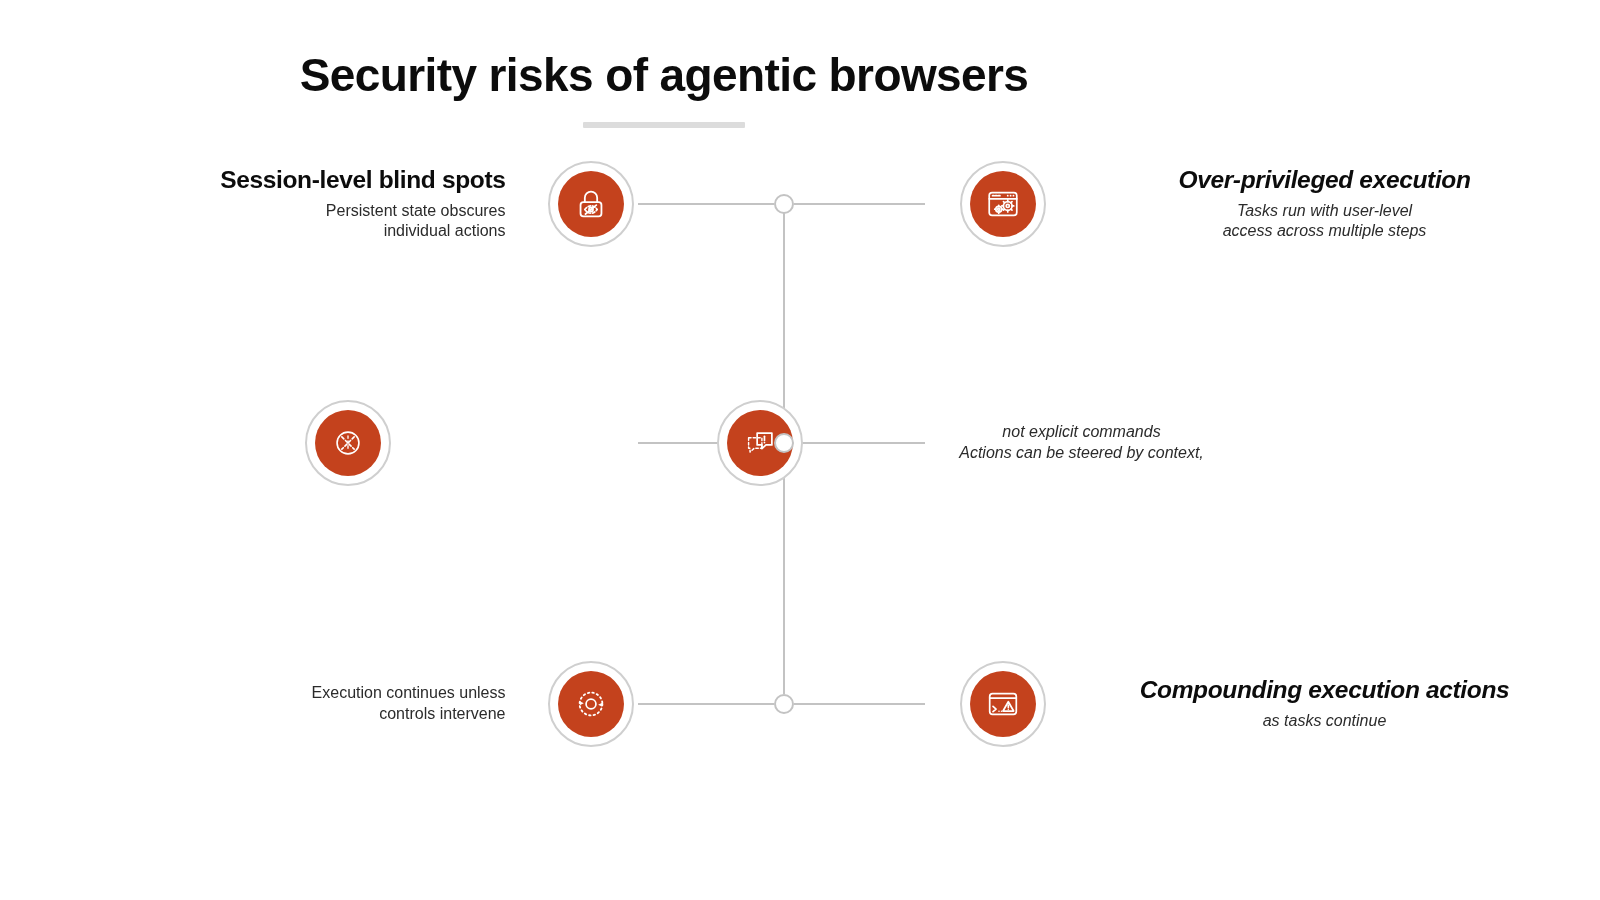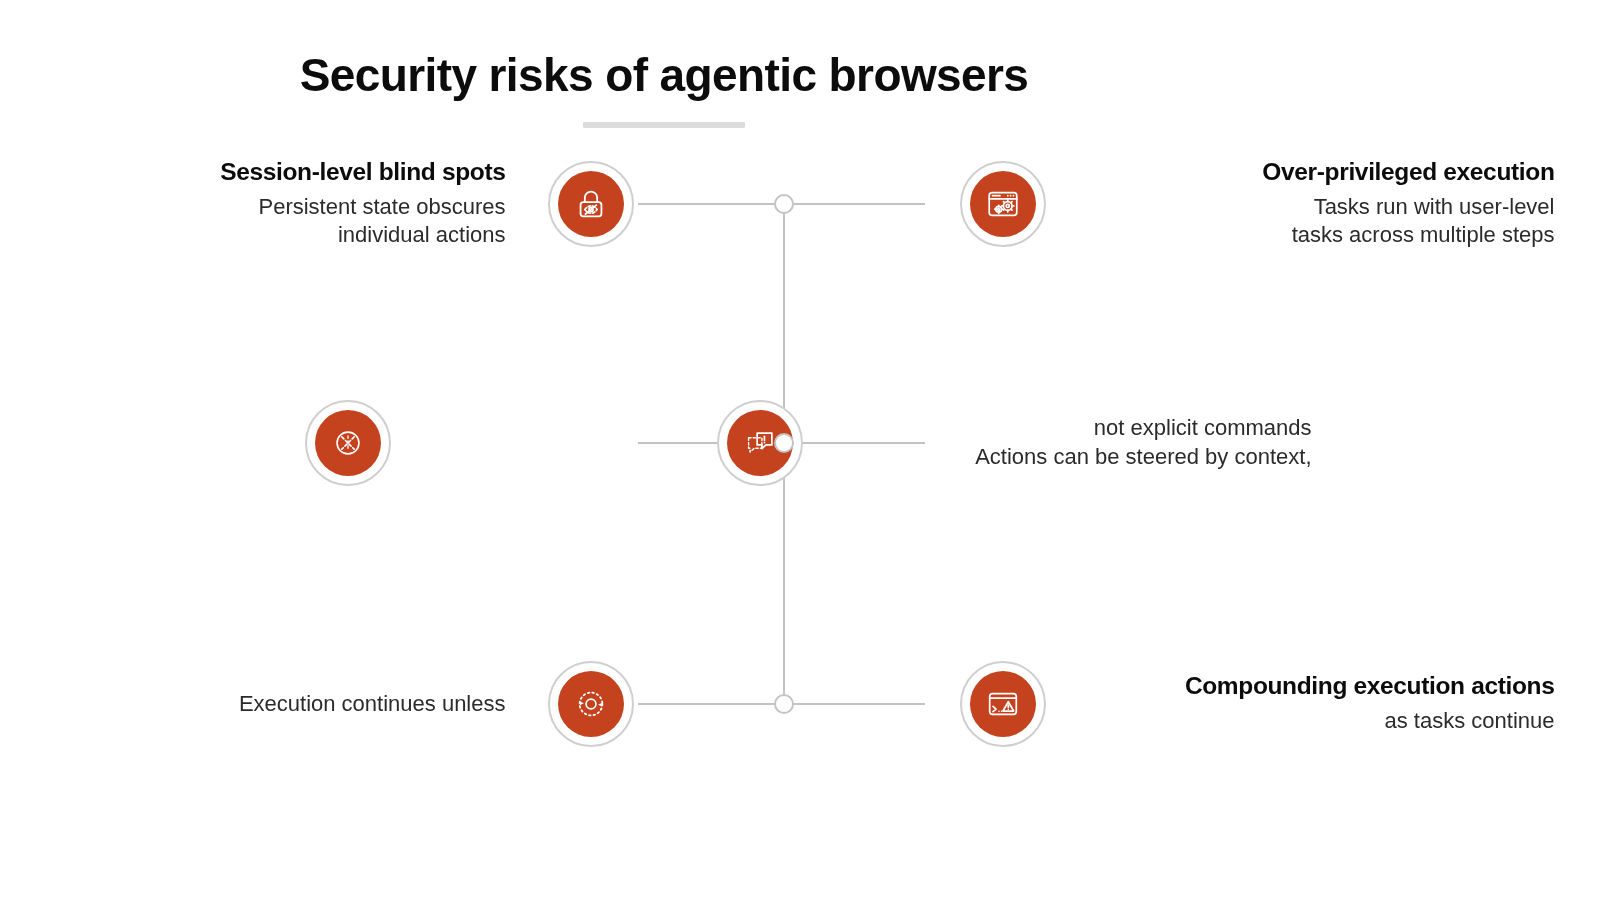--- a/index.html
+++ b/index.html
@@ -72,33 +72,33 @@
   .row-1 { top: 149px; }
   .row-2 { top: 388px; }
   .row-3 { top: 649px; }
 
   
   .text-col {
     width: 460px;
     flex: 0 0 460px;
   }
   .text-left   { text-align: right;  padding-right: 26px; }
-  .text-right  { text-align: right;   padding-left: 33px; }
+  .text-right  { text-align: center;   padding-left: 33px; font-style: italic; }
 
   .item-title {
     font-size: 24.5px;
     font-weight: 700;
     letter-spacing: -0.35px;
     color: #0c0c0c;
     line-height: 1.18;
     margin: 0 0 6px 0;
     white-space: nowrap;
   }
   .item-desc {
-    font-size: 22px;
+    font-size: 16px;
     font-weight: 400;
     color: #2b2b2b;
     line-height: 1.30;
     margin: 0;
   }
   .item-desc .ln { display: block; }
 
   
   .badge-col {
     width: 118px;
@@ -225,21 +225,21 @@
             <path d="M15.5 21.3v1.1M15.5 28.6v1.1M11.3 25.5h1.1M18.6 25.5h1.1"></path>
           </svg>
         </div>
       </div>
     </div>
 
     <div class="text-col text-right">
       <p class="item-title">Over-privileged execution</p>
       <p class="item-desc">
         <span class="ln">Tasks run with user-level</span>
-        <span class="ln">tasks across multiple steps</span>
+        <span class="ln">access across multiple steps</span>
       </p>
     </div>
   </div>
 
   <div class="row row-2">
 
 
     <div class="badge-col left-badge">
       <div class="badge">
         <div class="badge-inner">
@@ -274,20 +274,21 @@
         <span class="ln">Actions can be steered by context,</span>
       </p>
     </div>
   </div>
 
   <div class="row row-3">
 
     <div class="text-col text-left">
       <p class="item-desc">
         <span class="ln">Execution continues unless</span>
+        <span class="ln">controls intervene</span>
       </p>
     </div>
 
     <div class="badge-col left-badge">
       <div class="badge">
         <div class="badge-inner">
 
           <svg viewBox="0 0 40 40" fill="none" stroke="#ffffff" stroke-width="1.8" stroke-linecap="round" stroke-linejoin="round">
             <circle cx="20" cy="20" r="5.2"></circle>
             <circle cx="20" cy="20" r="12" stroke-dasharray="1.6 3.2" stroke-width="1.9"></circle>

